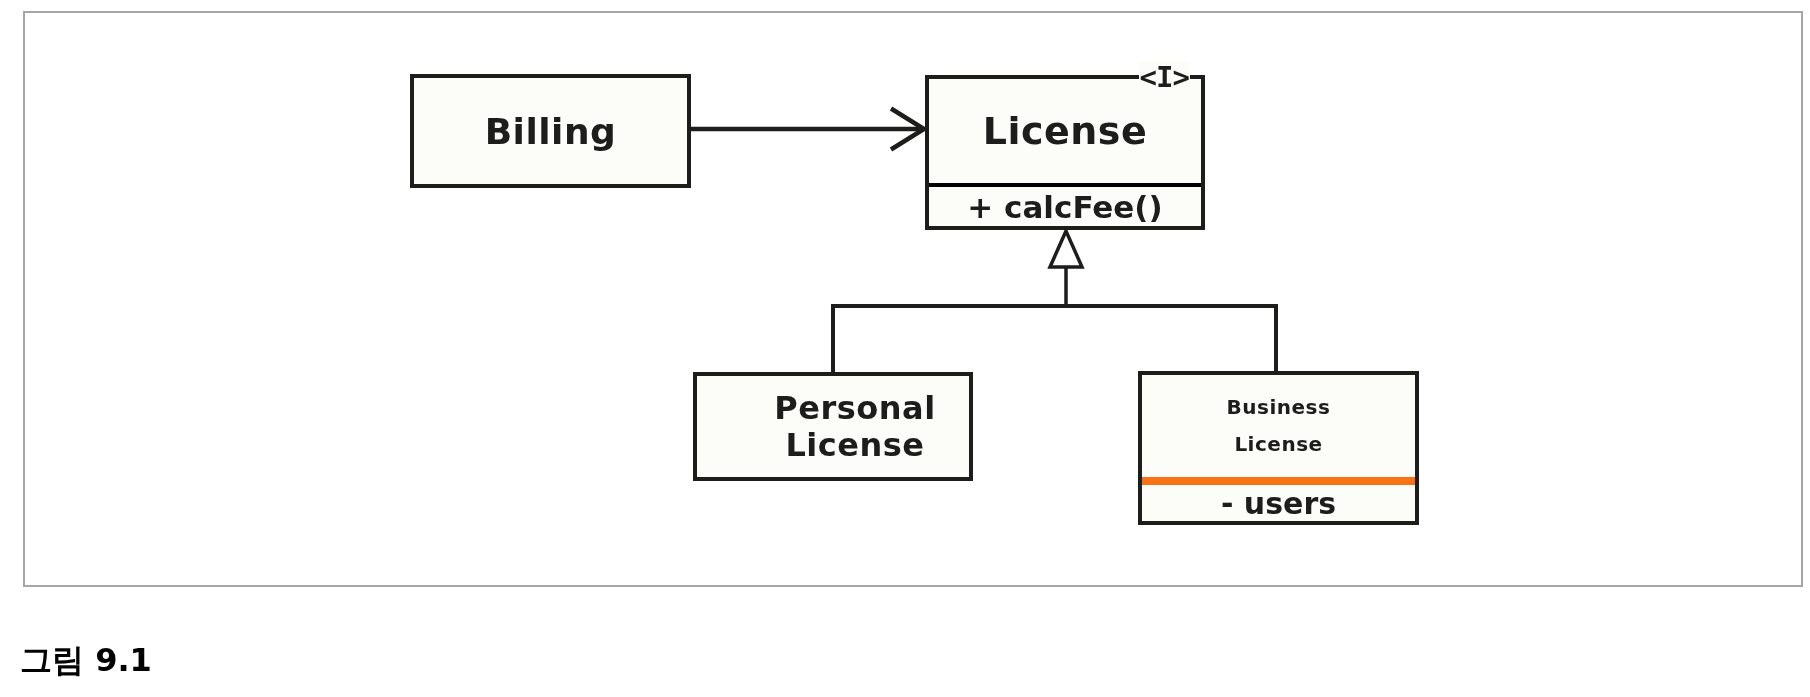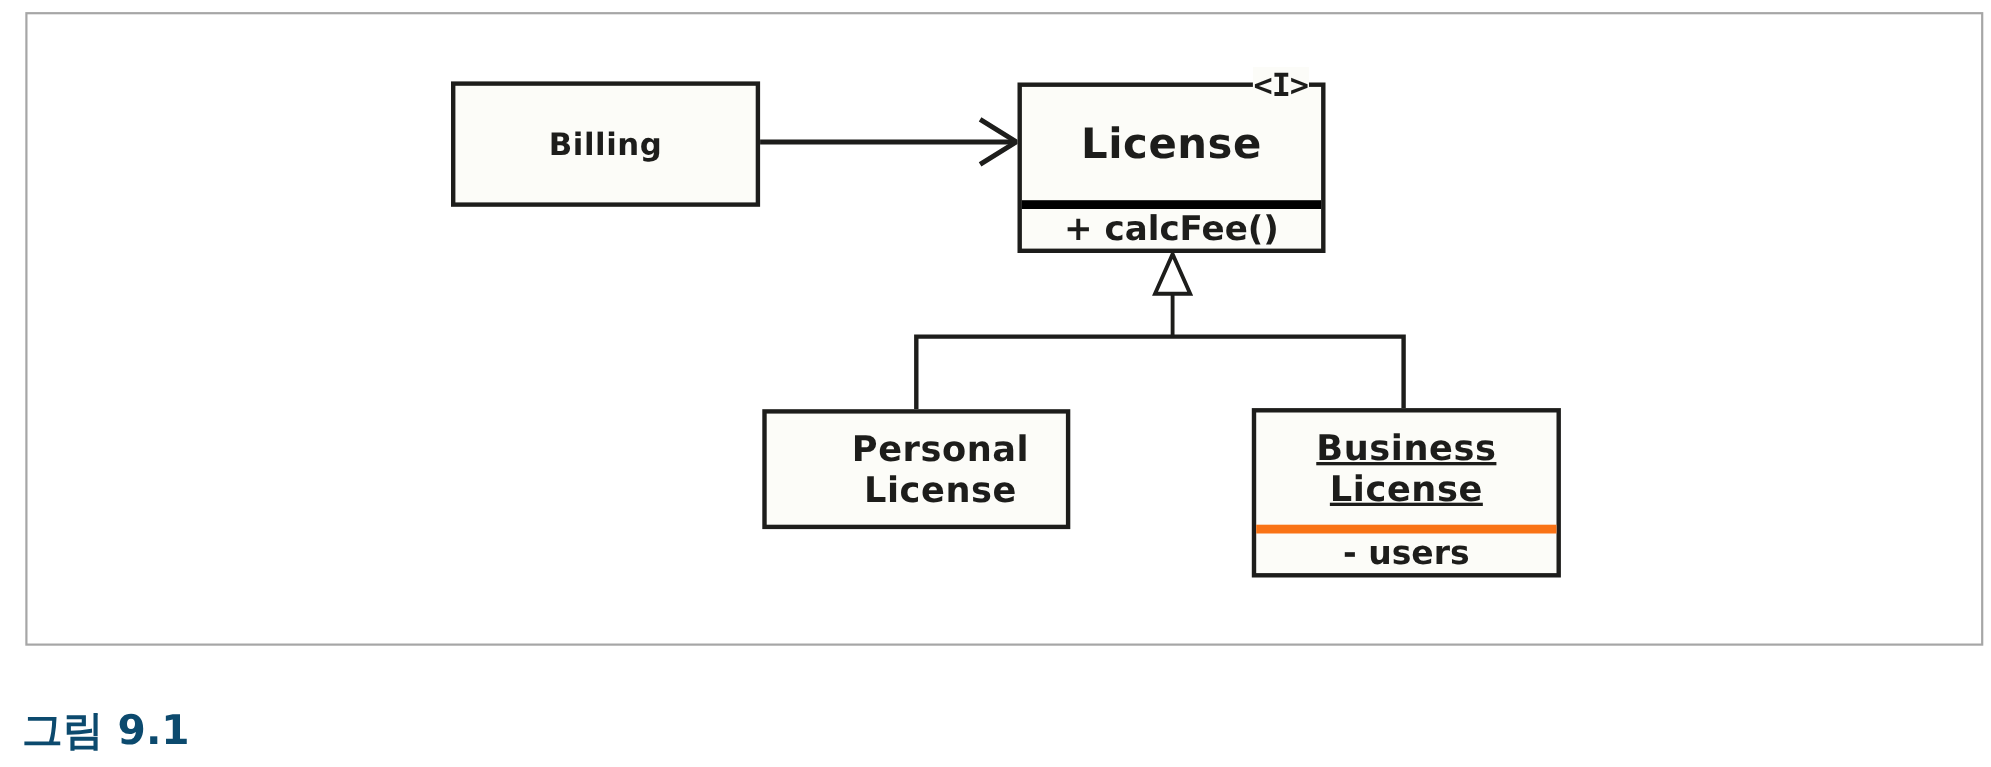--- a/index.html
+++ b/index.html
@@ -50,28 +50,28 @@
     align-items: center;
     justify-content: center;
     text-align: center;
   }
   .class-name {
     font-weight: bold;
     letter-spacing: 0.5px;
   }
   .billing-box   { left: 410px; top: 74px;  width: 281px; height: 114px; }
   .billing-box .compartment { flex: 1; }
-  .billing-box .class-name  { font-size: 28px; text-align: center; }
+  .billing-box .class-name  { font-size: 36px; text-align: center; }
 
   .license-box   { left: 925px; top: 75px;  width: 280px; height: 155px; }
   .license-box .title-compartment  { height: 104px; }
   .license-box .class-name         { font-size: 38px; }
   .license-box .member-compartment {
     flex: 1;
-    border-top: 8px solid #000000;
+    border-top: 4px solid #000000;
     font-size: 31px;
     font-weight: 600;
   }
   .stereotype {
     position: absolute;
     top: -18px;
     right: 11px;
     font-family: "DejaVu Sans Mono", "Liberation Mono", monospace;
     font-weight: bold;
     font-size: 29px;
@@ -81,41 +81,41 @@
     letter-spacing: -1px;
     color: #1d1d1b;
   }
 
   .personal-box  { left: 693px; top: 372px; width: 280px; height: 109px; }
   .personal-box .compartment { flex: 1; }
   .personal-box .class-name  { font-size: 32px; line-height: 37px; margin-left: 44px; }
 
   .business-box  { left: 1138px; top: 371px; width: 281px; height: 154px; }
   .business-box .title-compartment { height: 102px; }
-  .business-box .class-name        { font-size: 32px; line-height: 37px; text-decoration: underline; }
+  .business-box .class-name        { font-size: 20px; line-height: 37px; }
   .business-box .member-compartment {
     flex: 1;
     border-top: 8px solid #f97316;
     font-size: 30px;
     font-weight: 600;
   }
 
   .caption {
     position: absolute;
     left: 20px;
     top: 639px;
     z-index: 2;
     display: flex;
     align-items: baseline;
     white-space: nowrap;
   }
   .caption-label {
-    font-size: 37px;
+    font-size: 32px;
     font-weight: bold;
-    color: #0c4a6e;
+    color: #000000;
     margin-right: 11px;
   }
   .caption-text {
     font-size: 30px;
     font-weight: 400;
     color: #1d1d1b;
   }
 </style>
 </head>
 <body>

